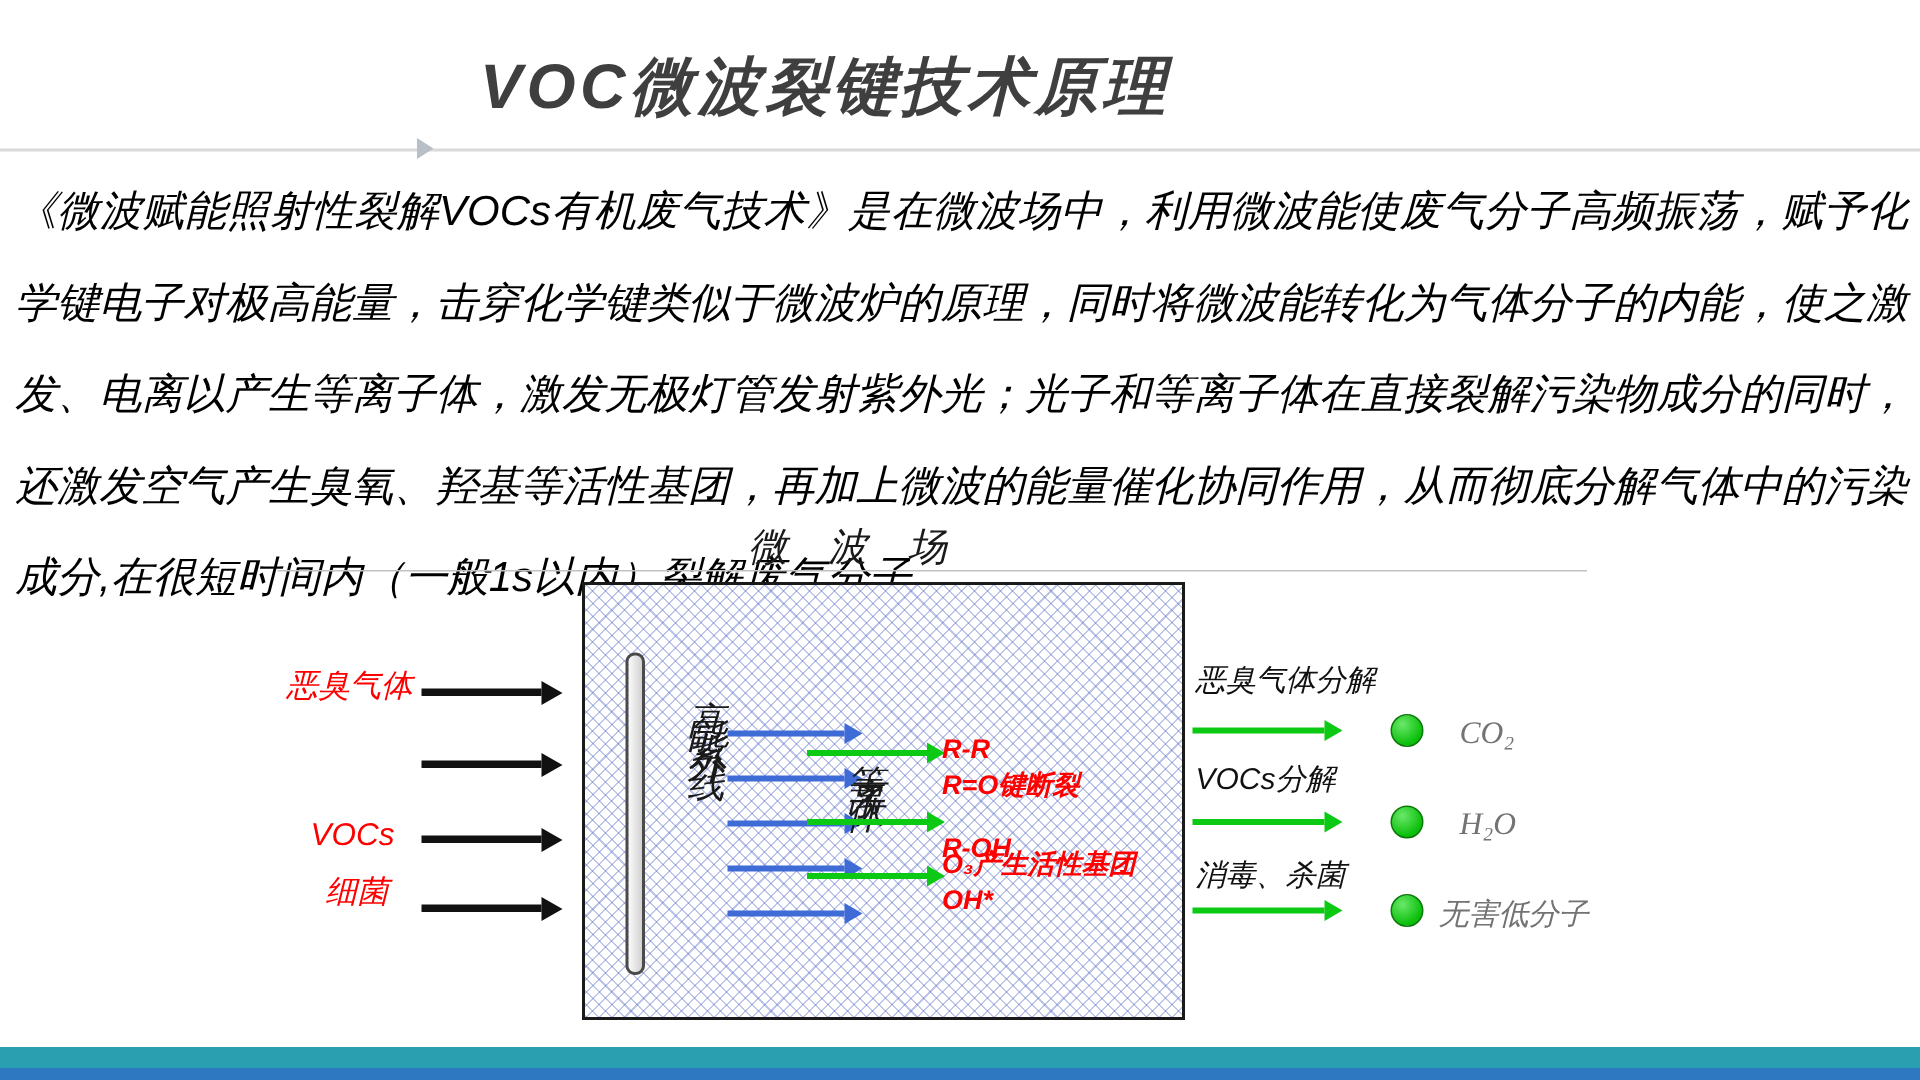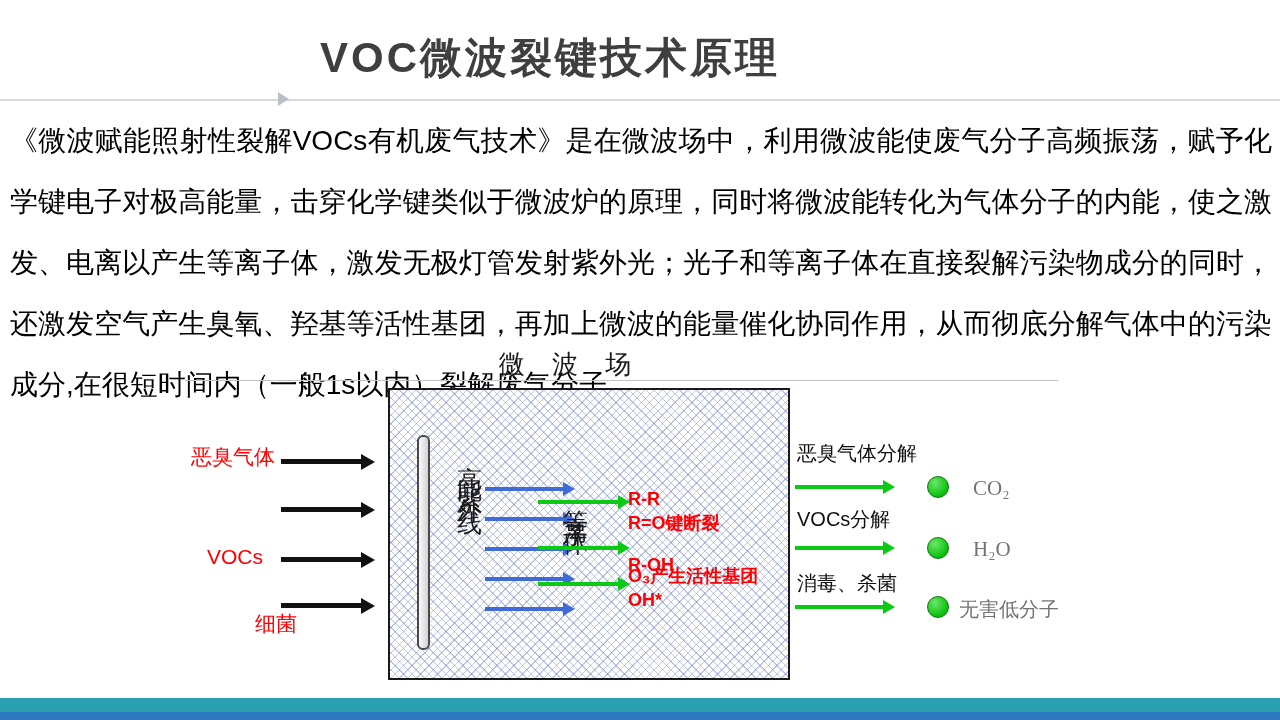--- a/index.html
+++ b/index.html
@@ -1,18 +1,18 @@
 <!DOCTYPE html>
 <html><head>
 <meta charset="utf-8">
 <style>
   * { margin:0; padding:0; box-sizing:border-box; }
   html,body { width:1280px; height:720px; }
   body { font-family:"Liberation Sans","DejaVu Sans",sans-serif; background:#fff; }
-  .slide { position:relative; width:1280px; height:720px; background:#ffffff; overflow:hidden; }
+  .slide { position:relative; width:1280px; height:720px; background:#ffffff; overflow:hidden;font-style:italic; }
 
   
   .title { position:absolute; left:150px; top:30px; width:800px; text-align:center;
            font-size:42px; letter-spacing:3px; color:#3f3f3f; font-weight:600; }
   .divider { position:absolute; top:99px; left:0; width:1280px; height:2px; background:#d9d9d9; }
   .divider-marker { position:absolute; top:92px; left:278px; width:0; height:0;
            border-top:7px solid transparent; border-bottom:7px solid transparent; border-left:11px solid #b9bfc6; }
 
   .logo { position:absolute; top:10px; right:16px; display:flex; align-items:center; gap:10px; }
   .logo-icon { width:74px; height:74px; display:block; }
@@ -62,21 +62,21 @@
 
   .g-in1 { left:148px; width:80px; top:110px; }
   .g-in2 { left:148px; width:80px; top:156px; }
   .g-in3 { left:148px; width:80px; top:192px; }
 
   .reaction { position:absolute; left:238px; font-size:18px; font-weight:bold; color:#ff0000; white-space:nowrap; }
   .rx1 { top:99px; } .rx2 { top:121px; } .rx3 { top:165px; } .rx4 { top:174px; } .rx5 { top:200px; }
 
   
   .input-label { position:absolute; color:#ff0000; font-size:21px; font-weight:500; white-space:nowrap; }
-  .in1 { left:6px; top:98px; } .in2 { left:22px; top:179px;margin-top:21px; } .in3 { left:32px; top:265px;margin-left:38px; }
+  .in1 { left:6px; top:98px; } .in2 { left:22px; top:179px;margin-top:21px; } .in3 { left:32px; top:235px; }
   .in-arrow1 { left:96px; width:80px; top:114px; }
   .in-arrow2 { left:96px; width:80px; top:162px; }
   .in-arrow3 { left:96px; width:80px; top:212px; }
   .in-arrow4 { left:96px; width:80px; top:258px; }
 
   
   .output-label { position:absolute; color:#111; font-size:20px; font-weight:500; white-space:nowrap; }
   .out1 { left:612px; top:95px; } .out2 { left:612px; top:161px; } .out3 { left:612px; top:225px; }
   .out-arrow1 { left:610px; width:88px; top:140px; }
   .out-arrow2 { left:610px; width:88px; top:201px; }

